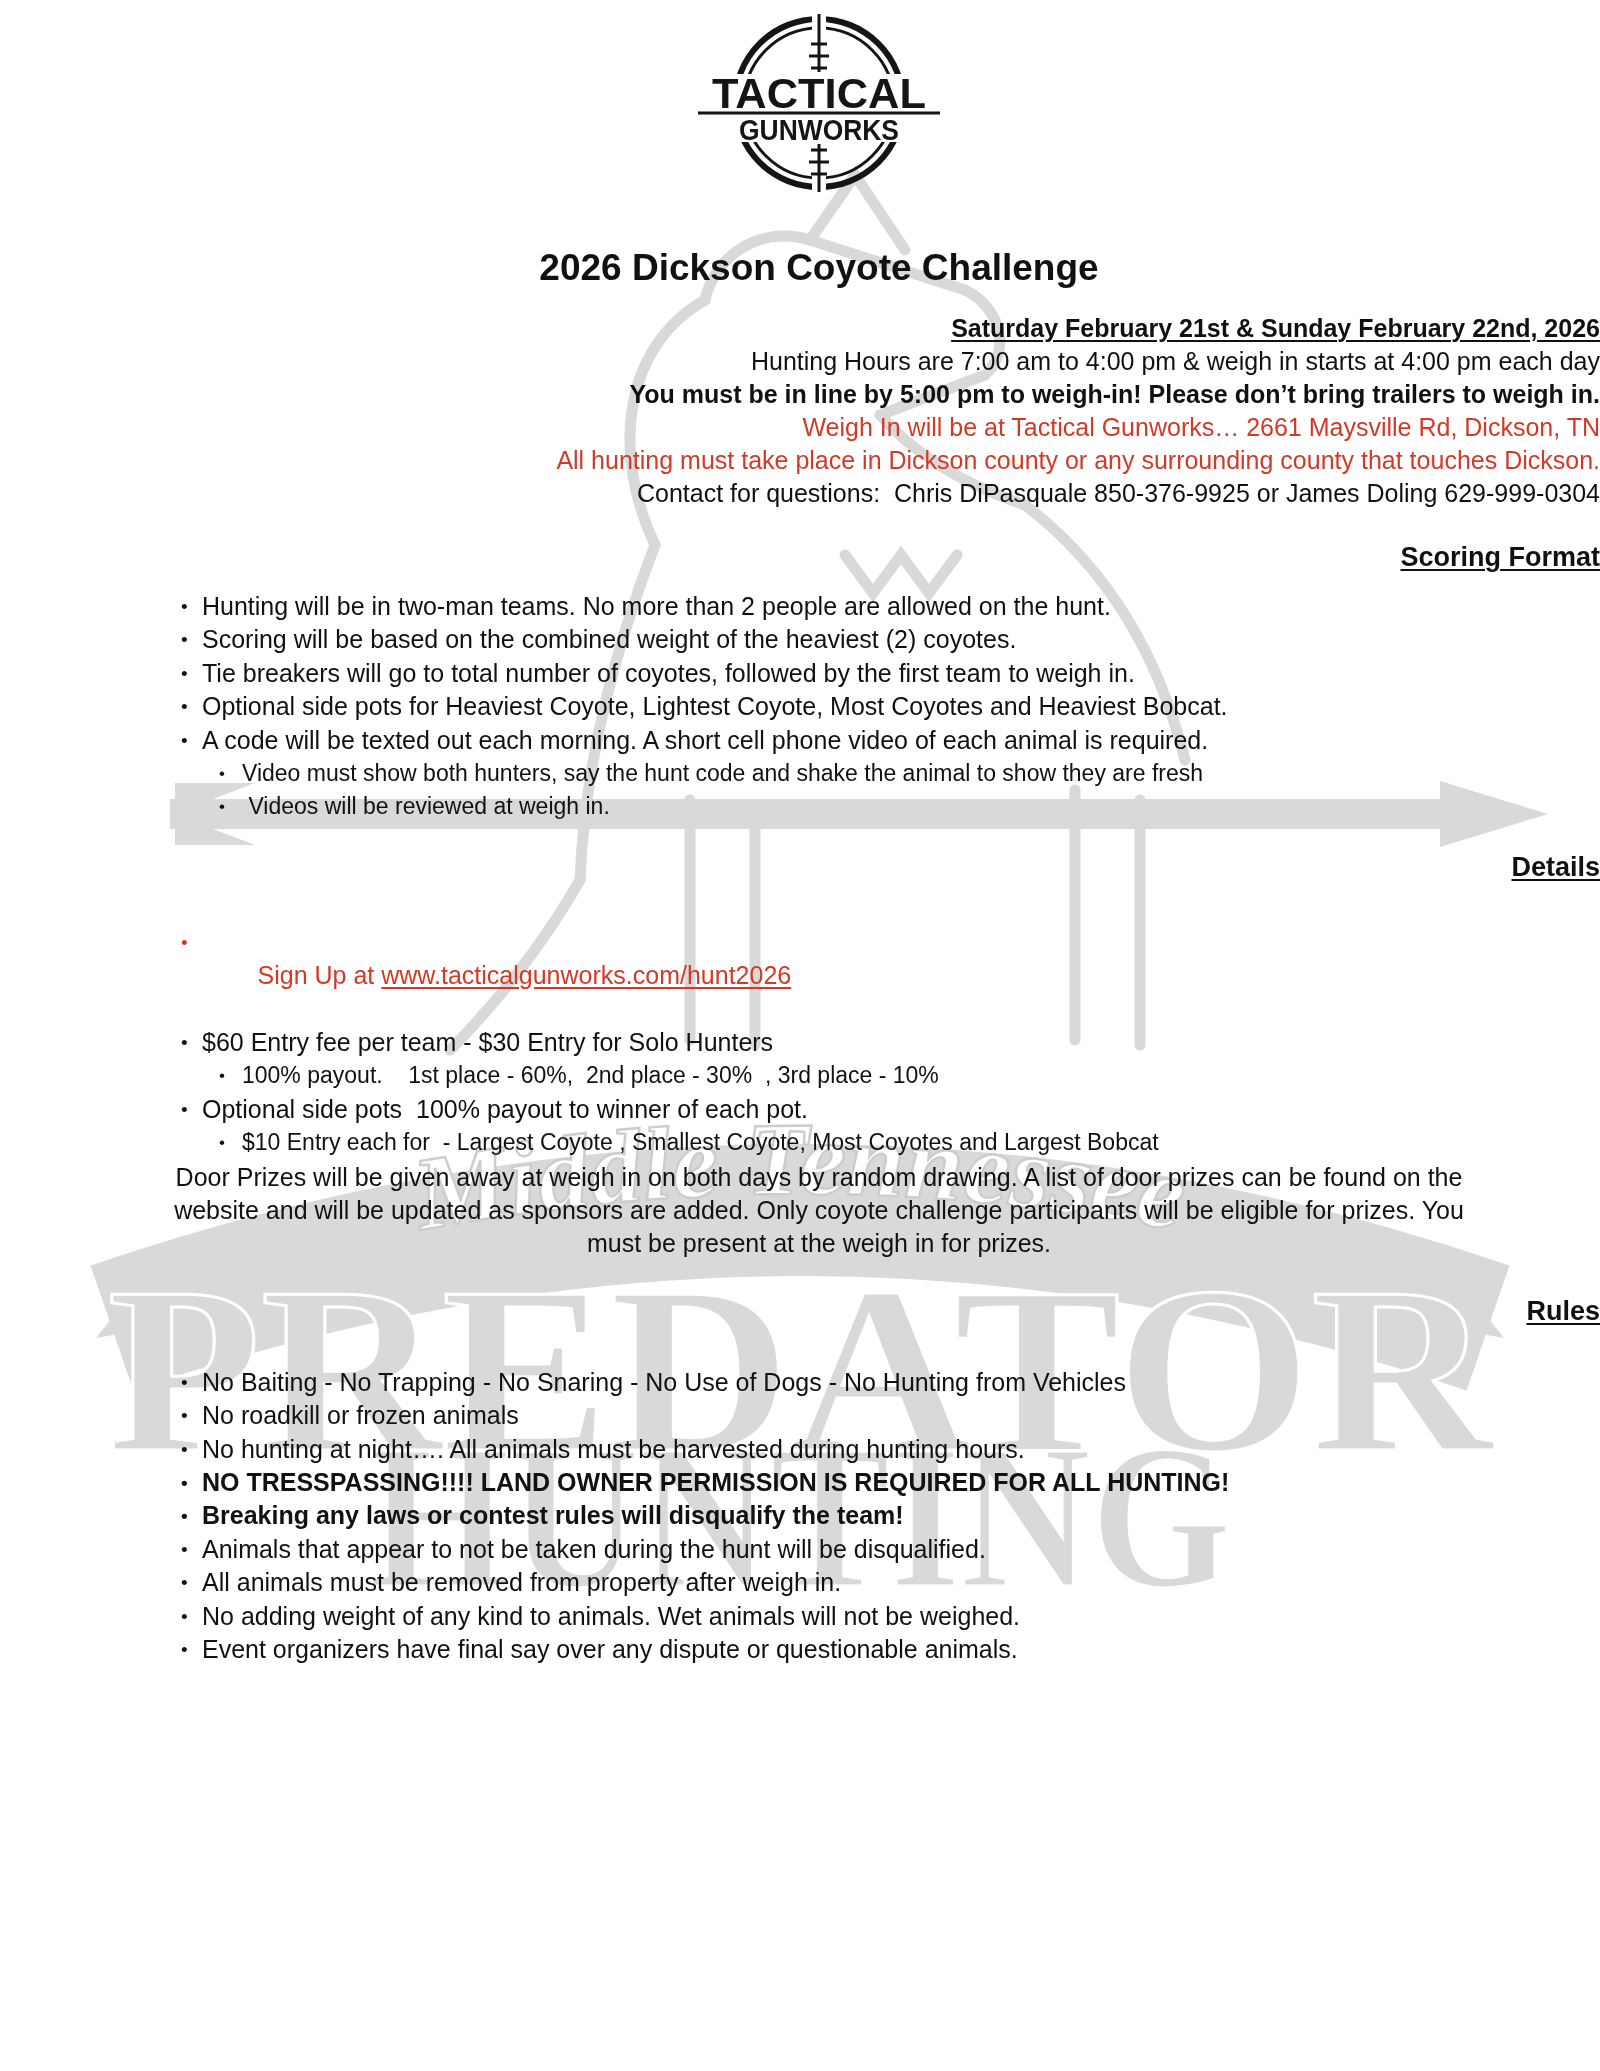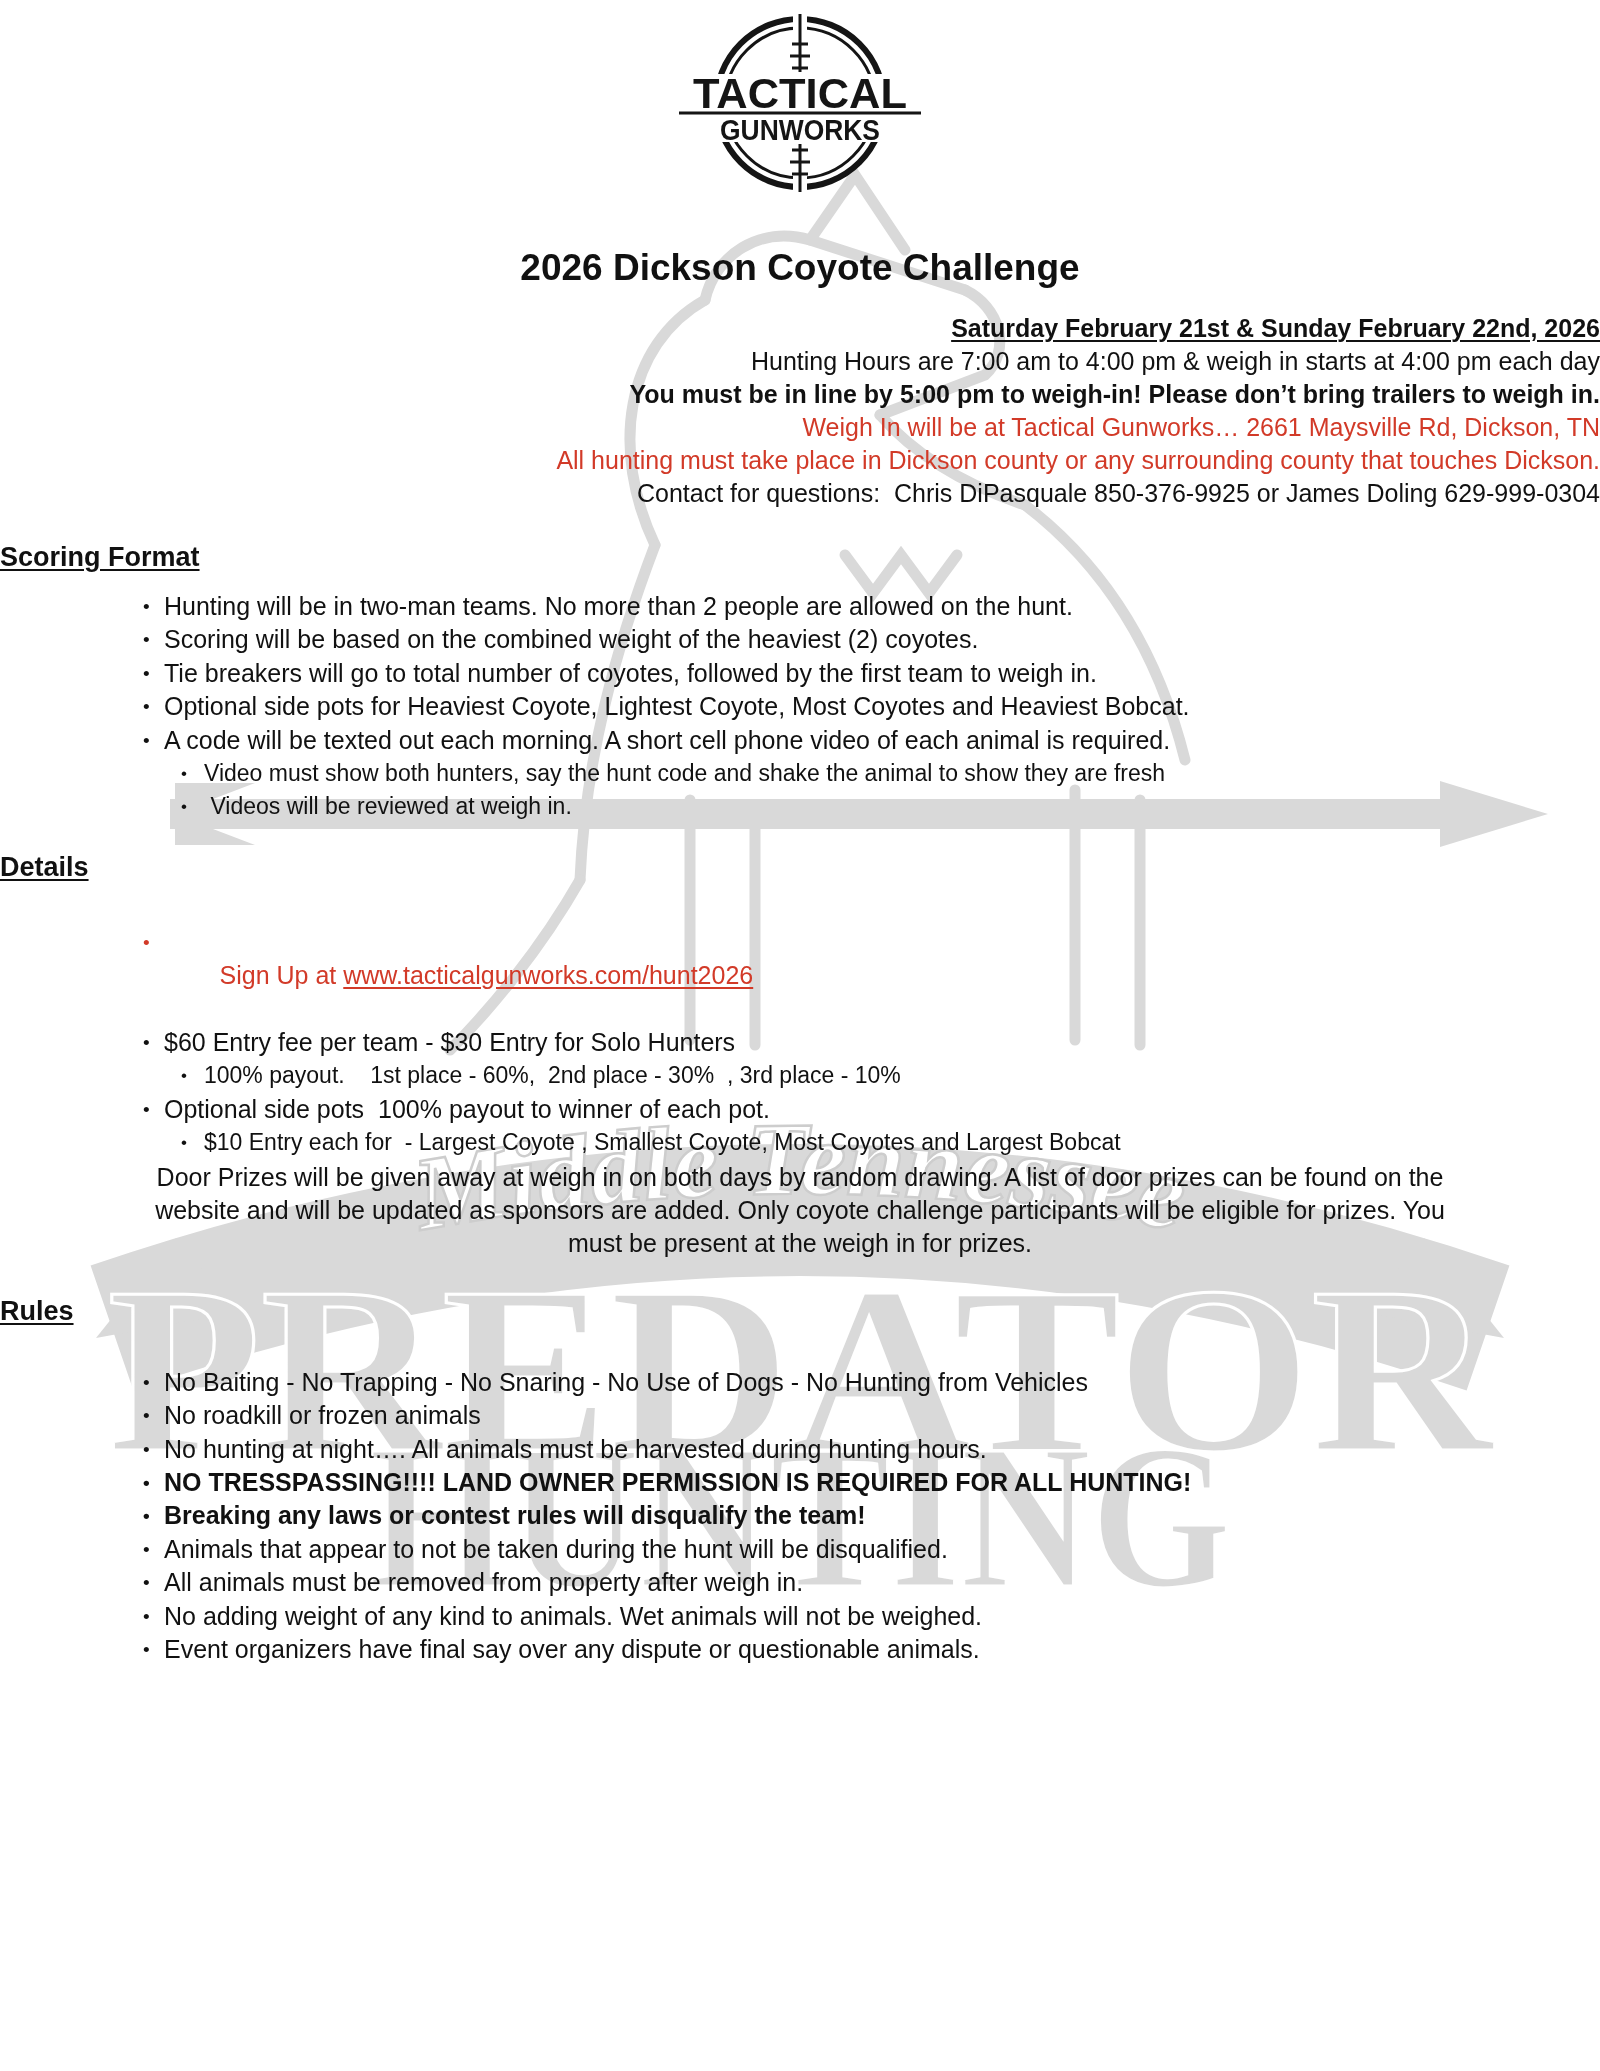--- a/index.html
+++ b/index.html
@@ -5,33 +5,33 @@
   :root { --red:#d23a28; --wm:#d9d9d9; --ink:#111111; }
   * { box-sizing: border-box; }
   html,body { margin:0; padding:0; background:#ffffff; }
   body { font-family:"Liberation Sans", sans-serif; color:var(--ink); }
   .page { position:relative; width:1600px; height:2071px; background:#ffffff; overflow:hidden; margin:0 auto; }
 
   
   .watermark { position:absolute; inset:0; z-index:0; pointer-events:none; }
 
   
-  .content { position:relative; z-index:1; padding-top:10px; }
+  .content { position:relative; z-index:1; padding-top:10px;padding-left:38px; }
 
   .logo { display:block; margin:0 auto; }
 
   .title { text-align:center; font-size:37px; font-weight:bold; line-height:44px; margin-top:50px; }
 
   .hdr { text-align:right; font-size:25px; line-height:33px; white-space:pre-wrap; }
   .hdr-block { margin-top:22px; }
   .u { text-decoration:underline; text-underline-offset:3px; text-decoration-thickness:2px; }
   .b700 { font-weight:bold; }
   .red { color:var(--red); }
 
-  .section-heading { text-align:left; font-size:27px; font-weight:bold; line-height:34px; }
+  .section-heading { text-align:right; font-size:27px; font-weight:bold; line-height:34px; }
   .section-heading span { text-decoration:underline; text-decoration-thickness:2px; text-underline-offset:3px; }
 
   .list { margin:0 0 0 140px; width:1390px; }
   .li  { position:relative; padding-left:24px; font-size:25px; line-height:33.4px; white-space:pre-wrap; }
   .li::before  { content:"\2022"; position:absolute; left:3px; top:0; font-size:19px; }
   .li2 { position:relative; padding-left:64px; font-size:23px; line-height:33.4px; white-space:pre-wrap; }
   .li2::before { content:"\2022"; position:absolute; left:41px; top:0; font-size:17px; }
 
   .link { color:var(--red); text-decoration:underline; text-underline-offset:3px; cursor:pointer;text-align:center; }
 

